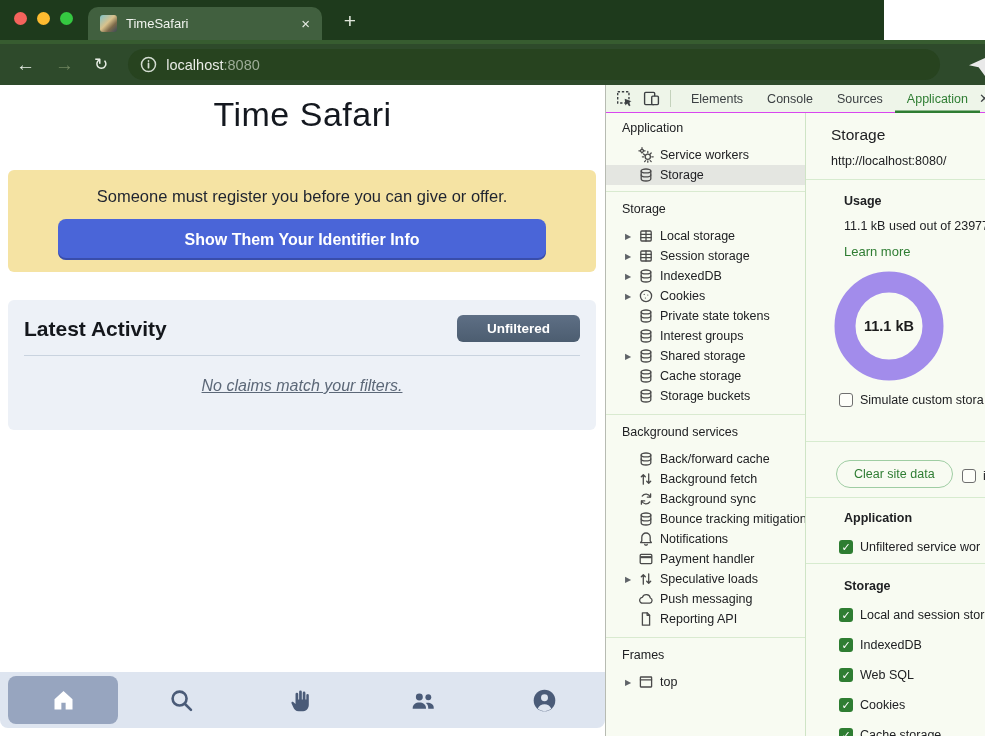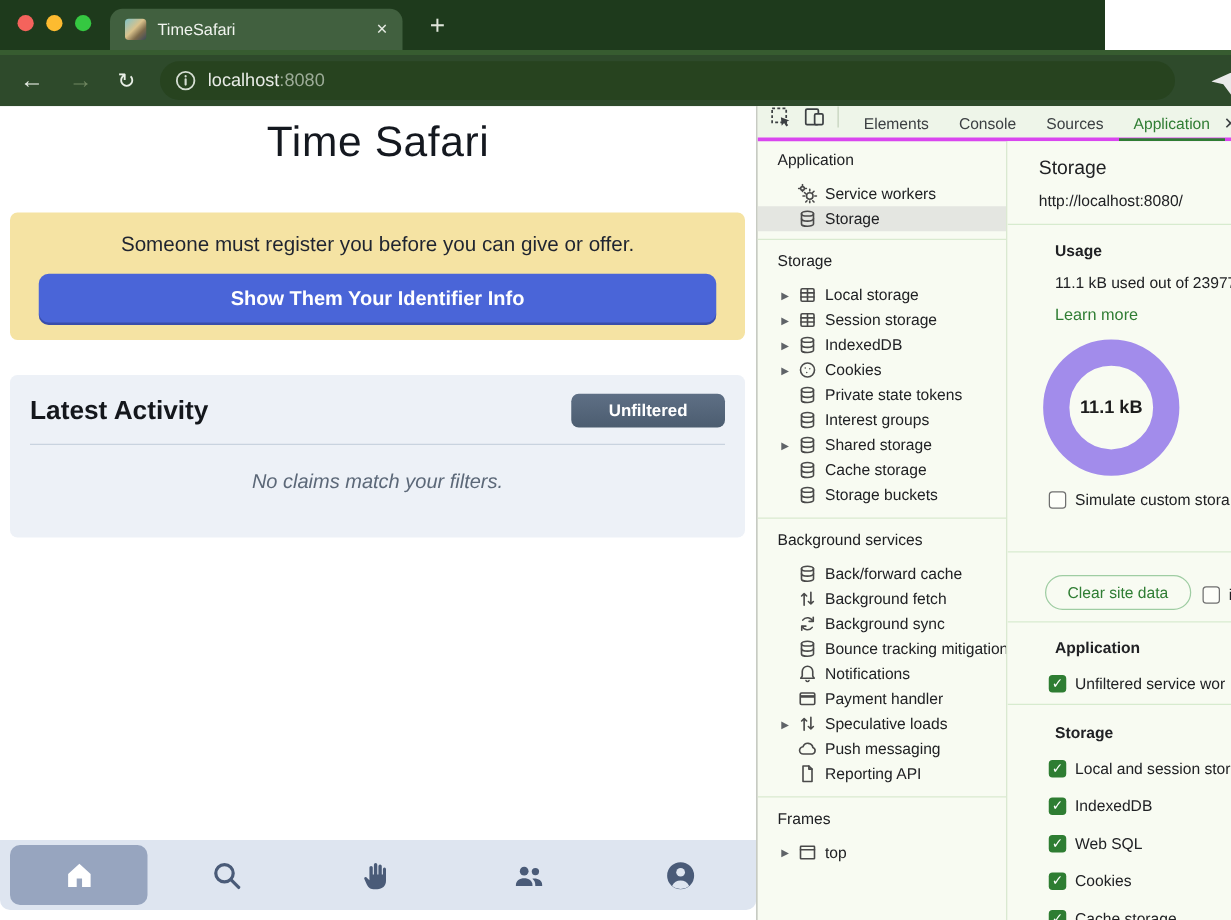--- a/index.html
+++ b/index.html
@@ -31,42 +31,42 @@
   .url-port { color:#9cab97; font-size:14.5px; }
   .cursor-deco { position:absolute; right:0px; top:14px; width:16px; height:18px; background:#e9e9e9;
                  clip-path:polygon(100% 0, 0 40%, 60% 52%, 100% 100%, 100% 0); }
 
   
   .content { position:absolute; left:0; top:85px; width:605px; height:651px; background:#fff; overflow:hidden; }
   .page-title { position:absolute; top:10px; left:0; width:100%; text-align:center;
                 font-size:34px; font-weight:400; letter-spacing:.5px; color:#14181f; }
   .alert { position:absolute; left:8px; top:85px; width:588px; height:102px; background:#f5e3a3; border-radius:6px; }
   .alert-msg { text-align:center; padding-top:17px; font-size:16.5px; color:#1f2430; }
-  .alert-btn { display:block; margin:13px auto 0; width:542px; height:41px; border:none; border-radius:8px;
+  .alert-btn { display:block; margin:13px auto 0; width:488px; height:41px; border:none; border-radius:8px;
                background:#4a65d8; box-shadow:inset 0 -2px 0 rgba(25,35,90,.35);
                color:#fff; font-size:16px; font-weight:bold; font-family:inherit; }
   .card { position:absolute; left:8px; top:215px; width:588px; height:130px; background:#edf1f7; border-radius:6px; }
   .card-head { display:flex; justify-content:space-between; align-items:center; padding:15px 16px 0 16px; }
   .card-title { font-size:21px; font-weight:800; color:#14171c; }
   .filter-btn { background:linear-gradient(#5e6f85,#4c5d70); color:#fff; font-size:13.5px; font-weight:bold;
                 border:none; border-radius:6px; padding:6px 30px; font-family:inherit; }
   .card hr { border:none; border-top:1px solid #c9d3df; margin:13px 16px 0 16px; }
-  .empty-msg { text-align:center; margin-top:21px; font-style:italic; font-size:16px; color:#5c6878; }
+  .empty-msg { text-align:center; margin-top:21px; font-style:italic; font-size:16px; color:#5c6878;text-decoration:underline; }
   .bottomnav { position:absolute; left:0; top:587px; width:605px; height:56px; background:#dee5f0;
                border-radius:0 0 8px 8px; display:flex; }
   .nav-slot { flex:1; display:flex; align-items:center; justify-content:center; position:relative; }
   .nav-slot svg { width:27px; height:27px; }
   .nav-active-pill { position:absolute; left:8px; top:4px; width:110px; height:48px; background:#97a5bf;
                      border-radius:8px; display:flex; align-items:center; justify-content:center; }
 
   
   .devtools { position:absolute; left:605px; top:85px; width:380px; height:651px; background:#f8fbf2;
               border-left:1px solid #b7bbb2; overflow:hidden; }
   .dt-toolbar { position:absolute; left:0; top:0; width:100%; height:28px; background:#eef5e9;
-                border-bottom:3px solid #d946ef; display:flex; align-items:flex-start; }
+                border-bottom:1px solid #d946ef; display:flex; align-items:center; }
   .dt-toolicon { width:17px; height:17px; margin-left:10px; }
   .dt-vsep { width:1px; height:17px; background:#c4d2bc; margin:0 8px 0 10px; }
   .dt-tab { padding:0 12px; height:28px; line-height:28px; font-size:12.5px; color:#3c4043; white-space:nowrap; }
   .dt-tab.active { color:#2f7d33; box-shadow:inset 0 -2.5px 0 #2f7d33; }
   .dt-close { position:absolute; right:-5px; top:6px; font-size:13px; color:#3c4043; }
   .dt-body { position:absolute; left:0; top:28px; width:100%; height:623px; display:flex; }
   .dt-sidebar { width:200px; height:100%; border-right:1px solid #cfe4c6; overflow:hidden; }
   .dt-section { padding:10px 0 8px 0; border-bottom:1px solid #d9ead0; }
   .dt-section.first { padding-top:8px; padding-bottom:6px; }
   .dt-section.last { border-bottom:none; }

